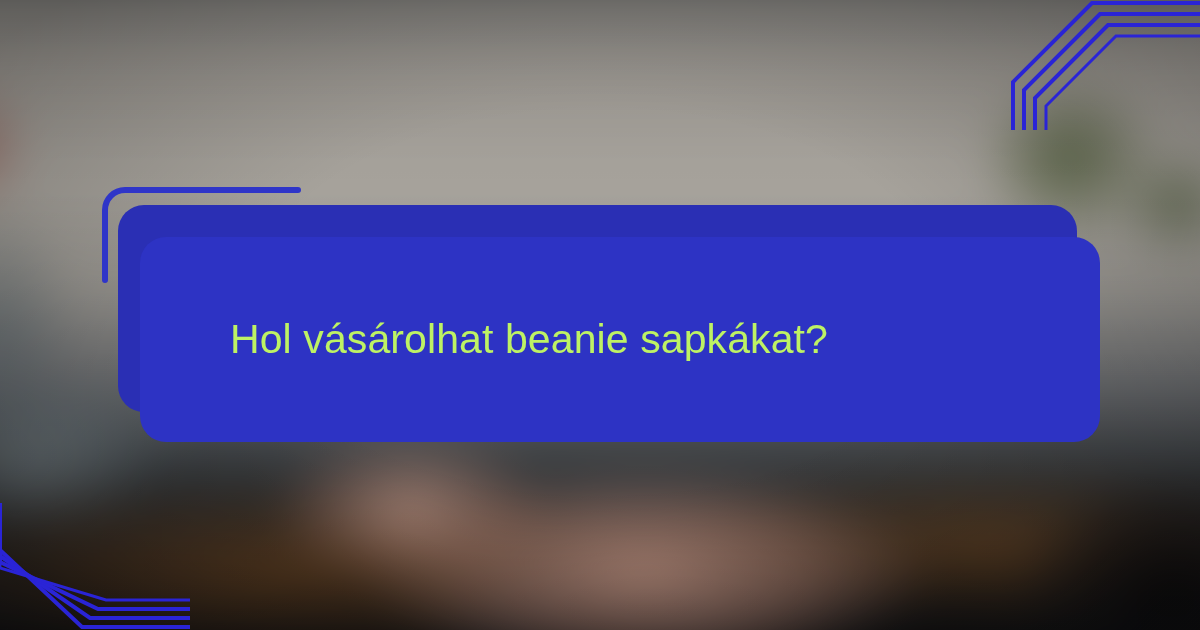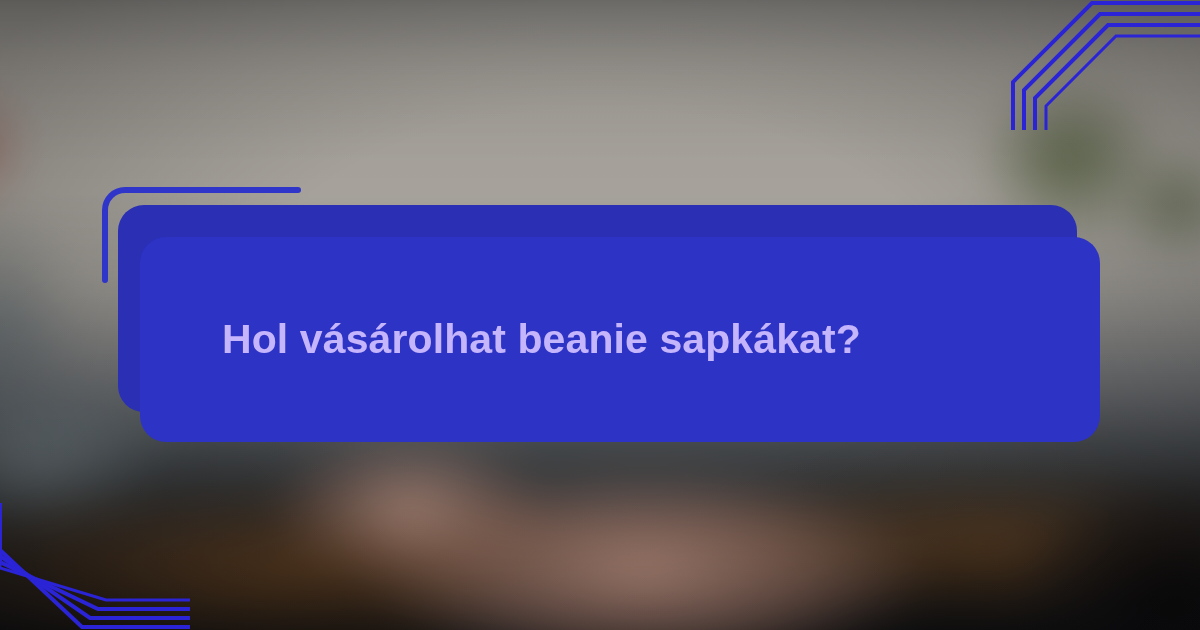--- a/index.html
+++ b/index.html
@@ -90,25 +90,25 @@
     position: absolute;
     left: 140px;
     top: 237px;
     width: 960px;
     height: 205px;
     border-radius: 26px;
     display: flex;
     align-items: center;
   }
   .headline {
-    margin: 0;
+    margin: 8px;
     padding: 0 0 0 82px;
-    color: #c4b5fd;
+    color: #bef264;
     font-size: 41px;
-    font-weight: 700;
+    font-weight: 400;
     line-height: 1.25;
     letter-spacing: 0.1px;
     font-family: "Liberation Sans", sans-serif;
   }
 </style>
 </head>
 <body>
 
 <div id="banner">
 

